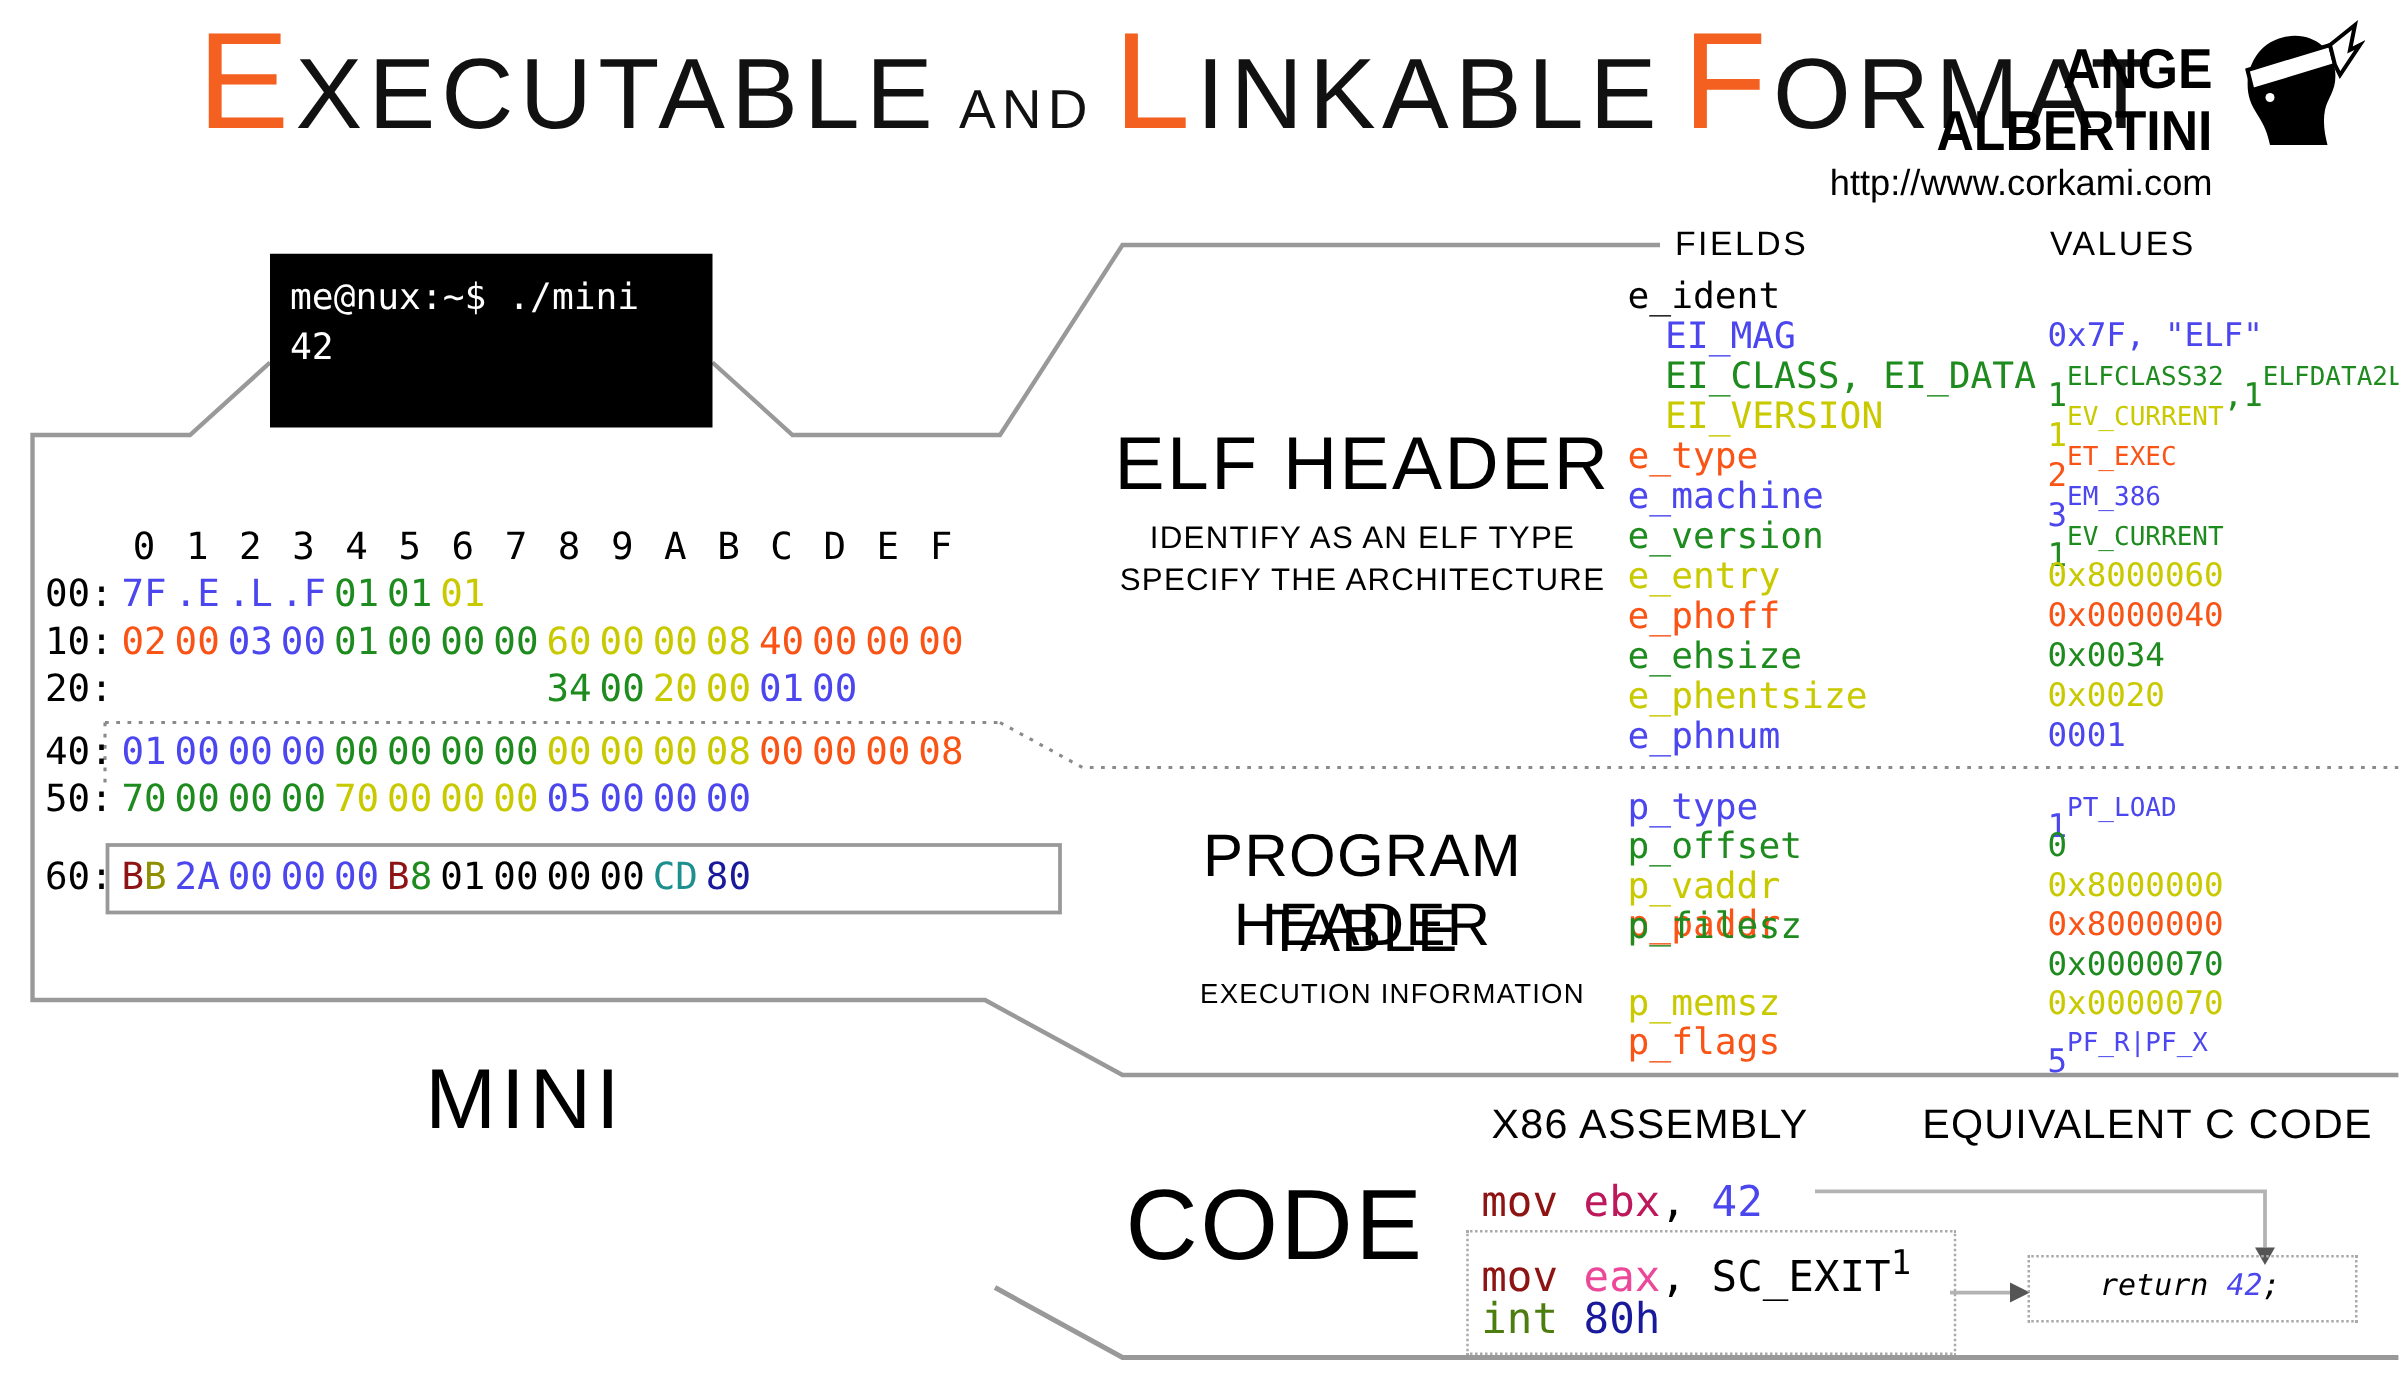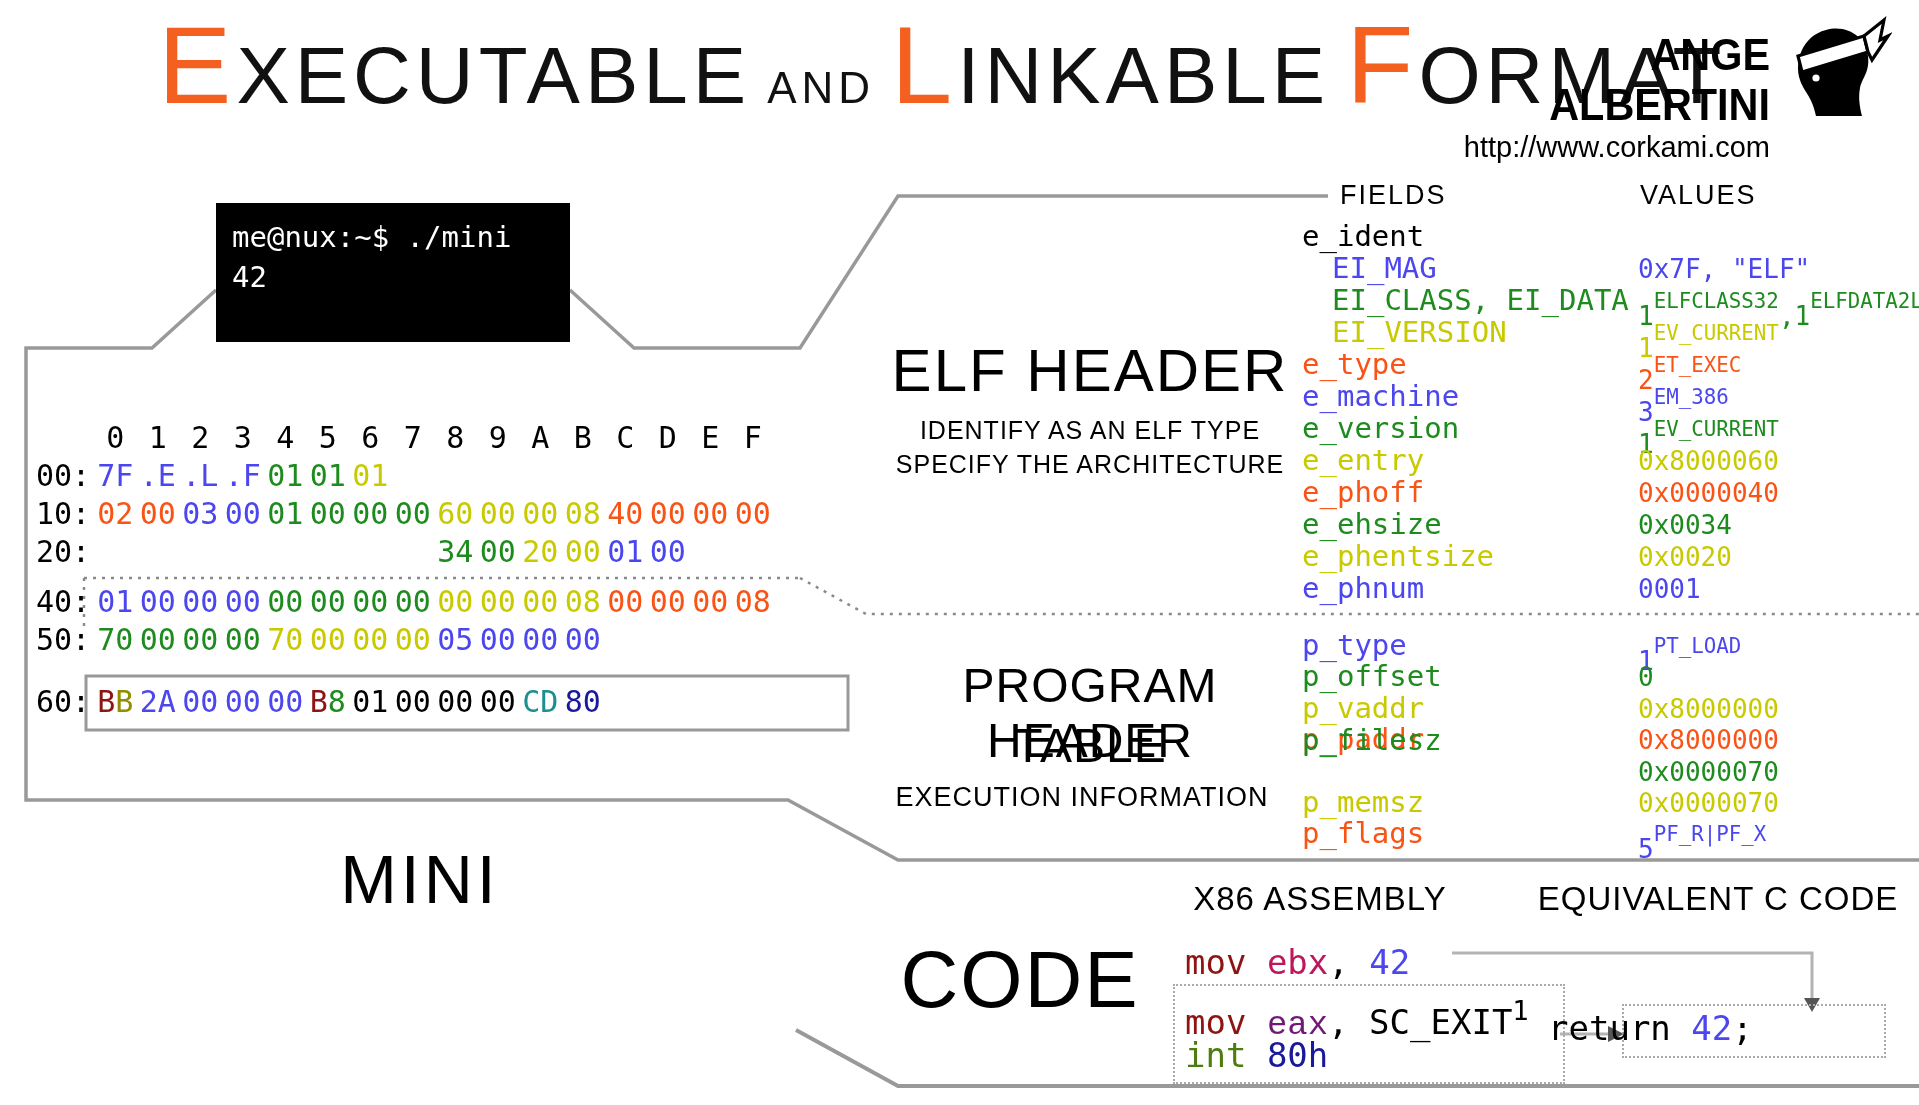--- a/index.html
+++ b/index.html
@@ -28,36 +28,36 @@
   .hexrow .addr{display:inline-block;width:58px;color:#000;}
   .hexrow .cell{display:inline-block;width:42.5px;text-align:center;}
 
   
   .hand{color:#000;}
   .elfhdr{position:absolute;left:890px;top:336px;width:400px;text-align:center;font-size:60px;letter-spacing:2px;}
   .elfsub1{position:absolute;left:890px;top:416px;width:400px;text-align:center;font-size:25px;letter-spacing:1px;}
   .elfsub2{position:absolute;left:890px;top:450px;width:400px;text-align:center;font-size:25px;letter-spacing:1px;}
   .phdr1{position:absolute;left:880px;top:658px;width:420px;text-align:center;font-size:48px;letter-spacing:1px;}
   .phdr2{position:absolute;left:880px;top:718px;width:420px;text-align:center;font-size:48px;letter-spacing:1px;}
-  .phsub{position:absolute;left:872px;top:782px;width:420px;text-align:center;font-size:27px;letter-spacing:1px;}
+  .phsub{position:absolute;left:904px;top:782px;width:420px;text-align:center;font-size:22px;letter-spacing:1px;}
   .mini{position:absolute;left:320px;top:840px;width:200px;text-align:center;font-size:68px;letter-spacing:4px;}
   .codet{position:absolute;left:890px;top:934px;width:260px;text-align:center;font-size:80px;letter-spacing:2px;}
   .flab{position:absolute;top:180px;font-size:27px;letter-spacing:2px;}
   .asml{position:absolute;top:880px;font-size:33px;letter-spacing:1px;}
 
   
   .fname{position:absolute;left:1302px;font-family:"DejaVu Sans Mono",monospace;font-size:29px;line-height:32px;white-space:nowrap;}
   .fname.ind{left:1332px;}
   .fval{position:absolute;left:1638px;font-family:"DejaVu Sans Mono",monospace;font-size:26px;line-height:30px;white-space:nowrap;}
   .vsub{vertical-align:-0.25em;}
   .vsup{font-size:0.8em;vertical-align:0.5em;}
 
   
   .asmline{position:absolute;left:1185px;font-family:"DejaVu Sans Mono",monospace;font-size:34px;line-height:40px;white-space:nowrap;}
-  .retline{position:absolute;left:1548px;font-family:"DejaVu Sans Mono",monospace;font-size:34px;line-height:40px;white-space:nowrap;}
+  .retline{position:absolute;left:1680px;font-family:"DejaVu Sans Mono",monospace;font-size:24px;line-height:40px;white-space:nowrap;font-style:italic;}
   .dotbox{position:absolute;border:2px dotted #aaa;}
 </style>
 </head>
 <body>
 
 <div class="canvas" style="--accent:#f4601f">
 
   <svg class="wires">
 
     <path d="M 570,290 L 634,348 L 800,348 L 898,196 L 1328,196" fill="none" stroke="#999" stroke-width="3.5"></path>
@@ -166,18 +166,18 @@
       <div class="fname" style="top: 786px; color: rgb(201, 201, 0);">p_memsz</div>
       <div class="fval" style="top: 788px;"><span style="color: rgb(201, 201, 0);">0x0000070</span></div>
       <div class="fname" style="top: 817px; color: rgb(249, 83, 22);">p_flags</div>
       <div class="fval" style="top: 819px;"><span class="vsub" style="color: rgb(75, 70, 238);">5</span><span class="vsup" style="color: rgb(75, 70, 238);">PF_R|PF_X</span></div>
     </div>
 
   <div class="dotbox" style="left:1173px;top:984px;width:388px;height:96px"></div>
   <div class="dotbox" style="left:1622px;top:1004px;width:260px;height:50px"></div>
   <div id="asmlines">
       <div class="asmline" style="top: 942px;"><span style="color: rgb(142, 20, 20);">mov </span><span style="color: #be185d;">ebx</span><span style="color: rgb(0, 0, 0);">, </span><span style="color: rgb(75, 70, 238);">42</span></div>
-      <div class="asmline" style="top: 991px;"><span style="color: rgb(142, 20, 20);">mov </span><span style="color: #701a75; font-family: Liberation Mono, monospace;">eax</span><span style="color: rgb(0, 0, 0);">, </span><span style="color: rgb(0, 0, 0);">SC_EXIT</span><span class="vsup" style="color: rgb(0, 0, 0);">1</span></div>
+      <div class="asmline" style="top: 991px;"><span style="color: rgb(142, 20, 20);">mov </span><span style="color: #ec4899;">eax</span><span style="color: rgb(0, 0, 0);">, </span><span style="color: rgb(0, 0, 0);">SC_EXIT</span><span class="vsup" style="color: rgb(0, 0, 0);">1</span></div>
       <div class="asmline" style="top: 1035px;"><span style="color: #4d7c0f;">int </span><span style="color: rgb(25, 25, 155);">80h</span></div>
     </div>
   <div class="retline" id="retline" style="top:1008px"><span style="color: rgb(0, 0, 0);">return </span><span style="color: rgb(75, 70, 238);">42</span><span style="color: rgb(0, 0, 0);">;</span></div>
 
 </div>
 
 </body></html>

